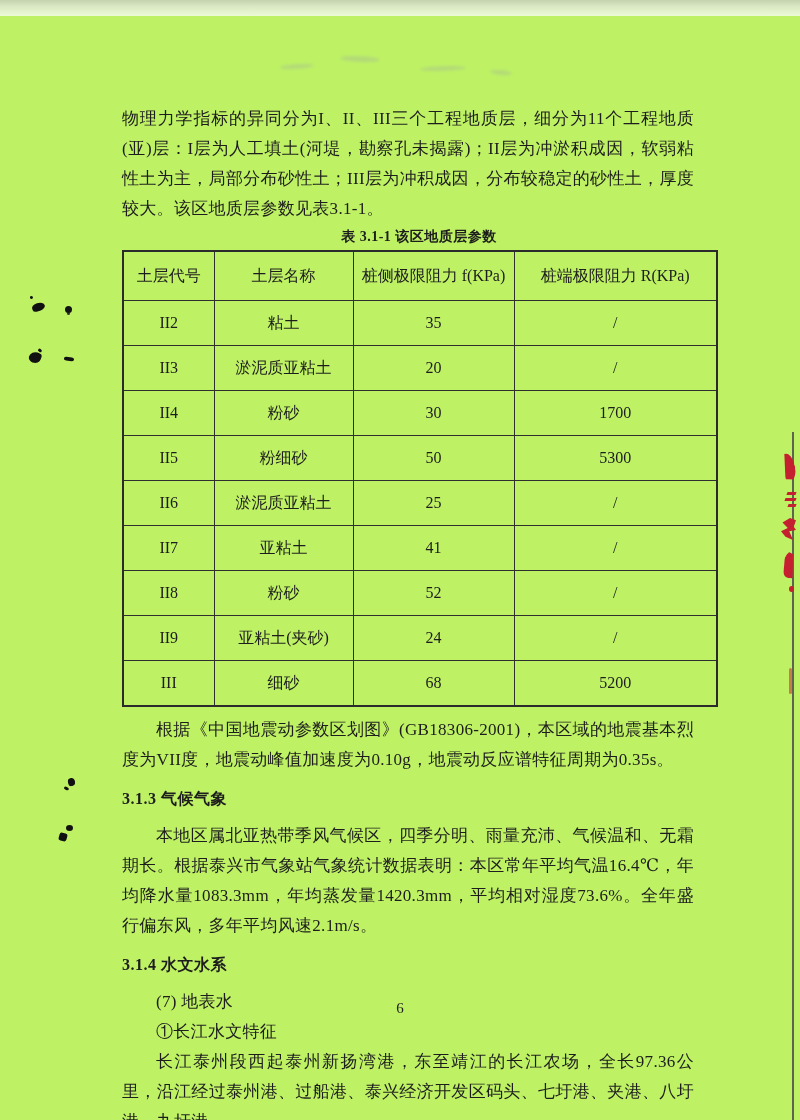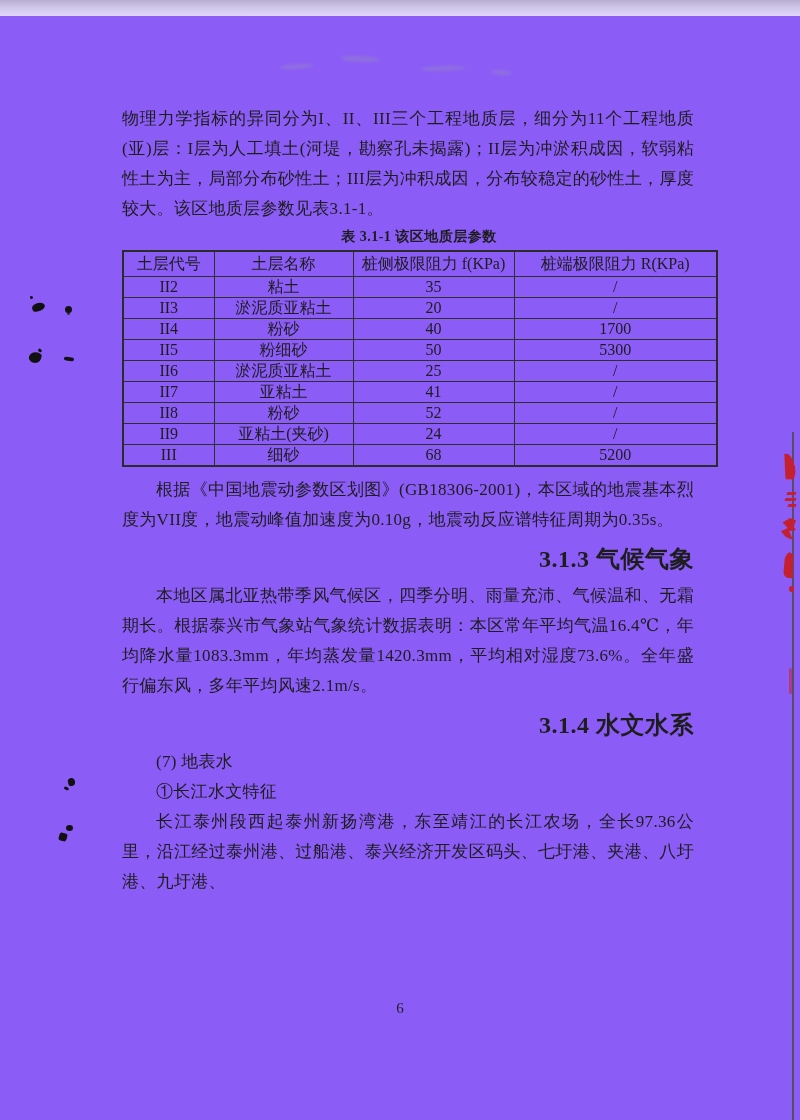--- a/index.html
+++ b/index.html
@@ -1,21 +1,21 @@
 <!DOCTYPE html>
 <html><head>
 <meta charset="utf-8">
 <style>
   * { box-sizing: border-box; margin: 0; padding: 0; }
   html,body { background:#9a9a9a; }
   .page {
     position: relative;
     width: 800px; height: 1120px;
     margin: 0 auto;
-    background: #8b5cf6;
+    background: #bef264;
     overflow: hidden;
     font-family: "Liberation Serif", "DejaVu Serif", serif;
     color: #1d1d1d;
   }
   
   .scan-top {
     position:absolute; left:0; top:0; width:800px; height:16px;
     background: linear-gradient(to bottom, #c6c9c6 0%, #e3e5e2 40%, #fdfdfc 100%);
     opacity:.75;
   }
@@ -51,24 +51,24 @@
   .f4 { left:783px; top:551px; width:12px; height:27px; border-radius:60% 0 0 60% / 50% 0 0 50%; transform:rotate(10deg); clip-path:polygon(0 0,70% 10%,100% 100%,20% 100%); }
   .f5 { left:789px; top:586px; width:5px; height:6px; border-radius:50%; }
   .f6 { left:789px; top:668px; width:3px; height:26px; opacity:.55; border-radius:2px; }
 
   .content { position:absolute; left:122px; top:104px; width:572px; font-size:17px; line-height:30px; text-align:justify; letter-spacing:.3px; }
   p { margin:0; }
   .indent { text-indent:2em; }
 
   .tbl-title { width:594px; text-align:center; font-weight:bold; font-size:14px; line-height:26px; letter-spacing:.5px; }
   table.geo { width:594px; border-collapse:collapse; table-layout:fixed; font-size:16px; text-align:center; border:2px solid #2b2b2b; letter-spacing:0; }
-  table.geo th, table.geo td { border:1px solid #2f2f2f; font-weight:normal; padding:0 2px; height:21px; line-height:20px; overflow:hidden; white-space:nowrap; }
+  table.geo th, table.geo td { border:1px solid #2f2f2f; font-weight:normal; padding:12px 2px; height:21px; line-height:20px; overflow:hidden; white-space:nowrap; }
   table.geo thead th { height:25px; line-height:24px; }
 
-  h2.sec { font-size:24px; font-weight:bold; letter-spacing:.5px; line-height:30px; margin:9px 0 7px 0; text-align:right; text-indent:0; }
+  h2.sec { font-size:16px; font-weight:bold; letter-spacing:.5px; line-height:30px; margin:9px 0 7px 0; text-align:left; text-indent:0; }
   .sp-before { margin-top:8px; }
   .page-num { position:absolute; left:0; top:1000px; width:800px; text-align:center; font-size:15px; color:#222; }
 </style>
 </head>
 <body>
 
 <div class="page">
 
   <div class="scan-top"></div>
 
@@ -130,21 +130,21 @@
           </tr>
           <tr>
             <td>II3</td>
             <td>淤泥质亚粘土</td>
             <td>20</td>
             <td>/</td>
           </tr>
           <tr>
             <td>II4</td>
             <td>粉砂</td>
-            <td>40</td>
+            <td>30</td>
             <td>1700</td>
           </tr>
           <tr>
             <td>II5</td>
             <td>粉细砂</td>
             <td>50</td>
             <td>5300</td>
           </tr>
           <tr>
             <td>II6</td>

